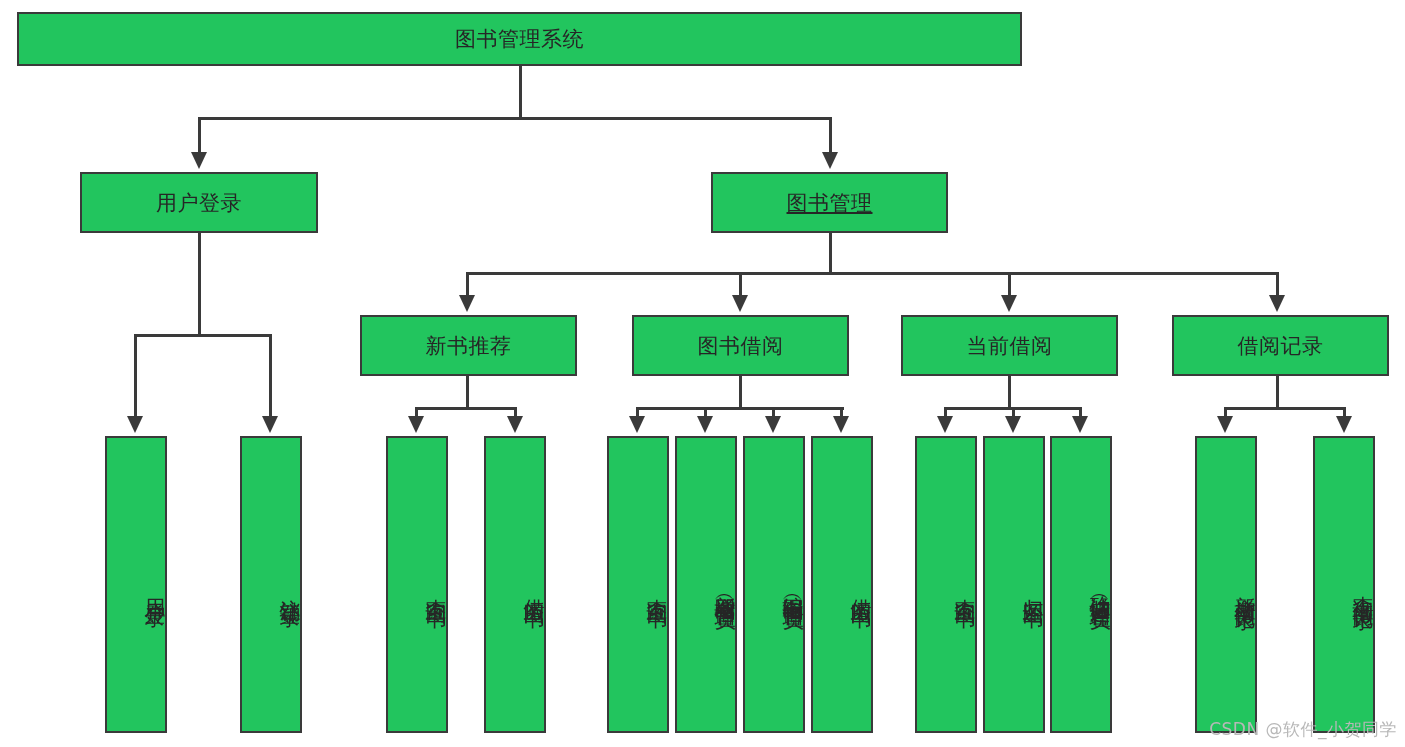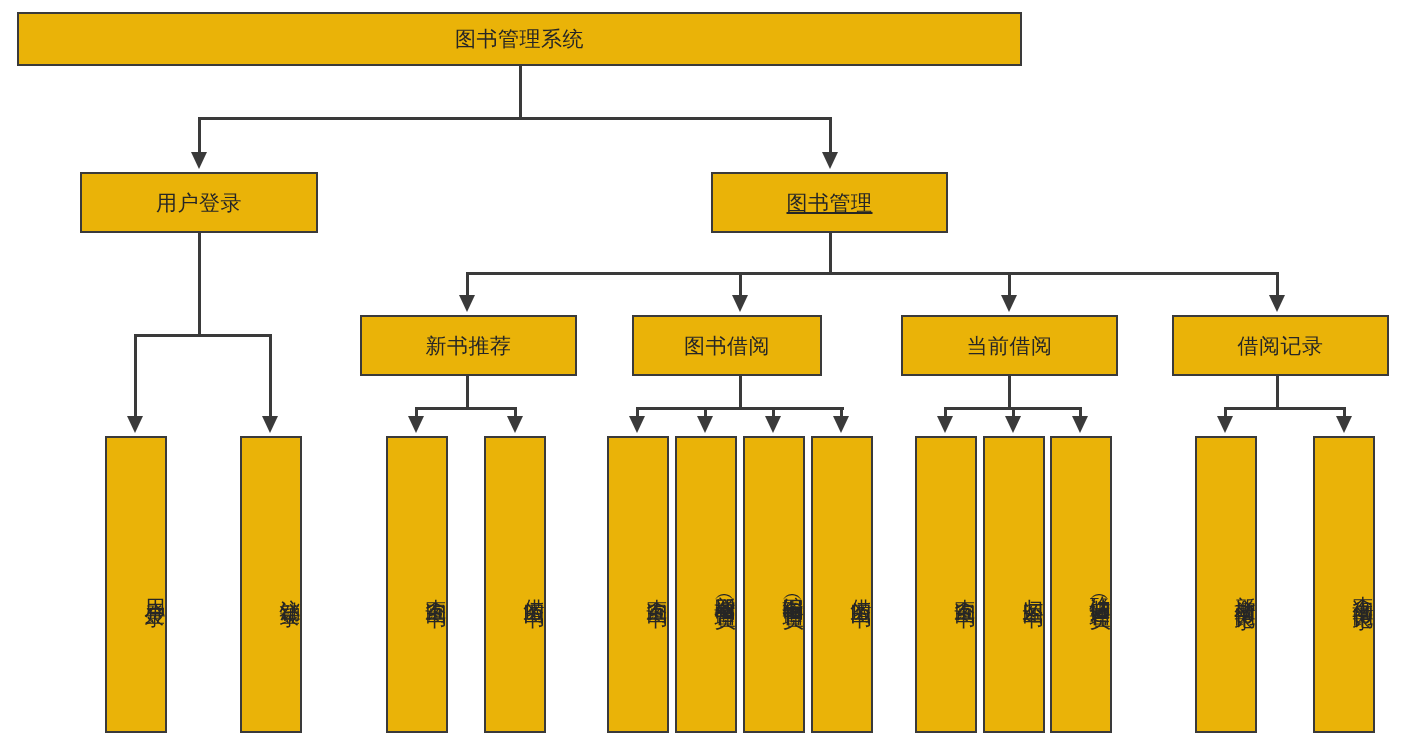--- a/index.html
+++ b/index.html
@@ -15,21 +15,21 @@
     position: relative;
     width: 1405px;
     height: 747px;
     background: #ffffff;
     overflow: hidden;
   }
   .node {
     position: absolute;
     box-sizing: border-box;
     border: 2px solid #3a3a3a;
-    background: #eab308;
+    background: #22c55e;
     display: flex;
     align-items: center;
     justify-content: center;
     color: #262626;
   }
   .node.horizontal {
     font-size: 21px;
     letter-spacing: 0.5px;
   }
   .node.root {
@@ -113,21 +113,21 @@
   <div class="edge v" style="left:739px; top:272px; width:3px; height:26px;"></div>
   <div class="arrow" style="left:732px; top:295px;"></div>
   <div class="edge v" style="left:1008px; top:272px; width:3px; height:26px;"></div>
   <div class="arrow" style="left:1001px; top:295px;"></div>
   <div class="edge v" style="left:1276px; top:272px; width:3px; height:26px;"></div>
   <div class="arrow" style="left:1269px; top:295px;"></div>
 
   <div class="node horizontal" style="left:360px; top:315px; width:217px; height:61px;align-items:center;">
     <span>新书推荐</span>
   </div>
-  <div class="node horizontal" style="left:632px; top:315px; width:190px; height:61px;text-align:center;">
+  <div class="node horizontal" style="left:632px; top:315px; width:217px; height:61px;text-align:center;">
     <span>图书借阅</span>
   </div>
   <div class="node horizontal" style="left:901px; top:315px; width:217px; height:61px;">
     <span>当前借阅</span>
   </div>
   <div class="node horizontal" style="left:1172px; top:315px; width:217px; height:61px;">
     <span>借阅记录</span>
   </div>
 
   <div class="edge v" style="left:466px; top:376px; width:3px; height:31px;"></div>
@@ -201,14 +201,15 @@
     <span>确认归还（管理员）</span>
   </div>
 
   <div class="node vertical" style="left:1195px; top:436px; width:62px; height:297px;">
     <span>新增借阅记录</span>
   </div>
   <div class="node vertical" style="left:1313px; top:436px; width:62px; height:297px;">
     <span>查询借阅记录</span>
   </div>
 
+  <div id="watermark">CSDN @软件_小贺同学</div>
 
 </div>
 
 </body></html>

